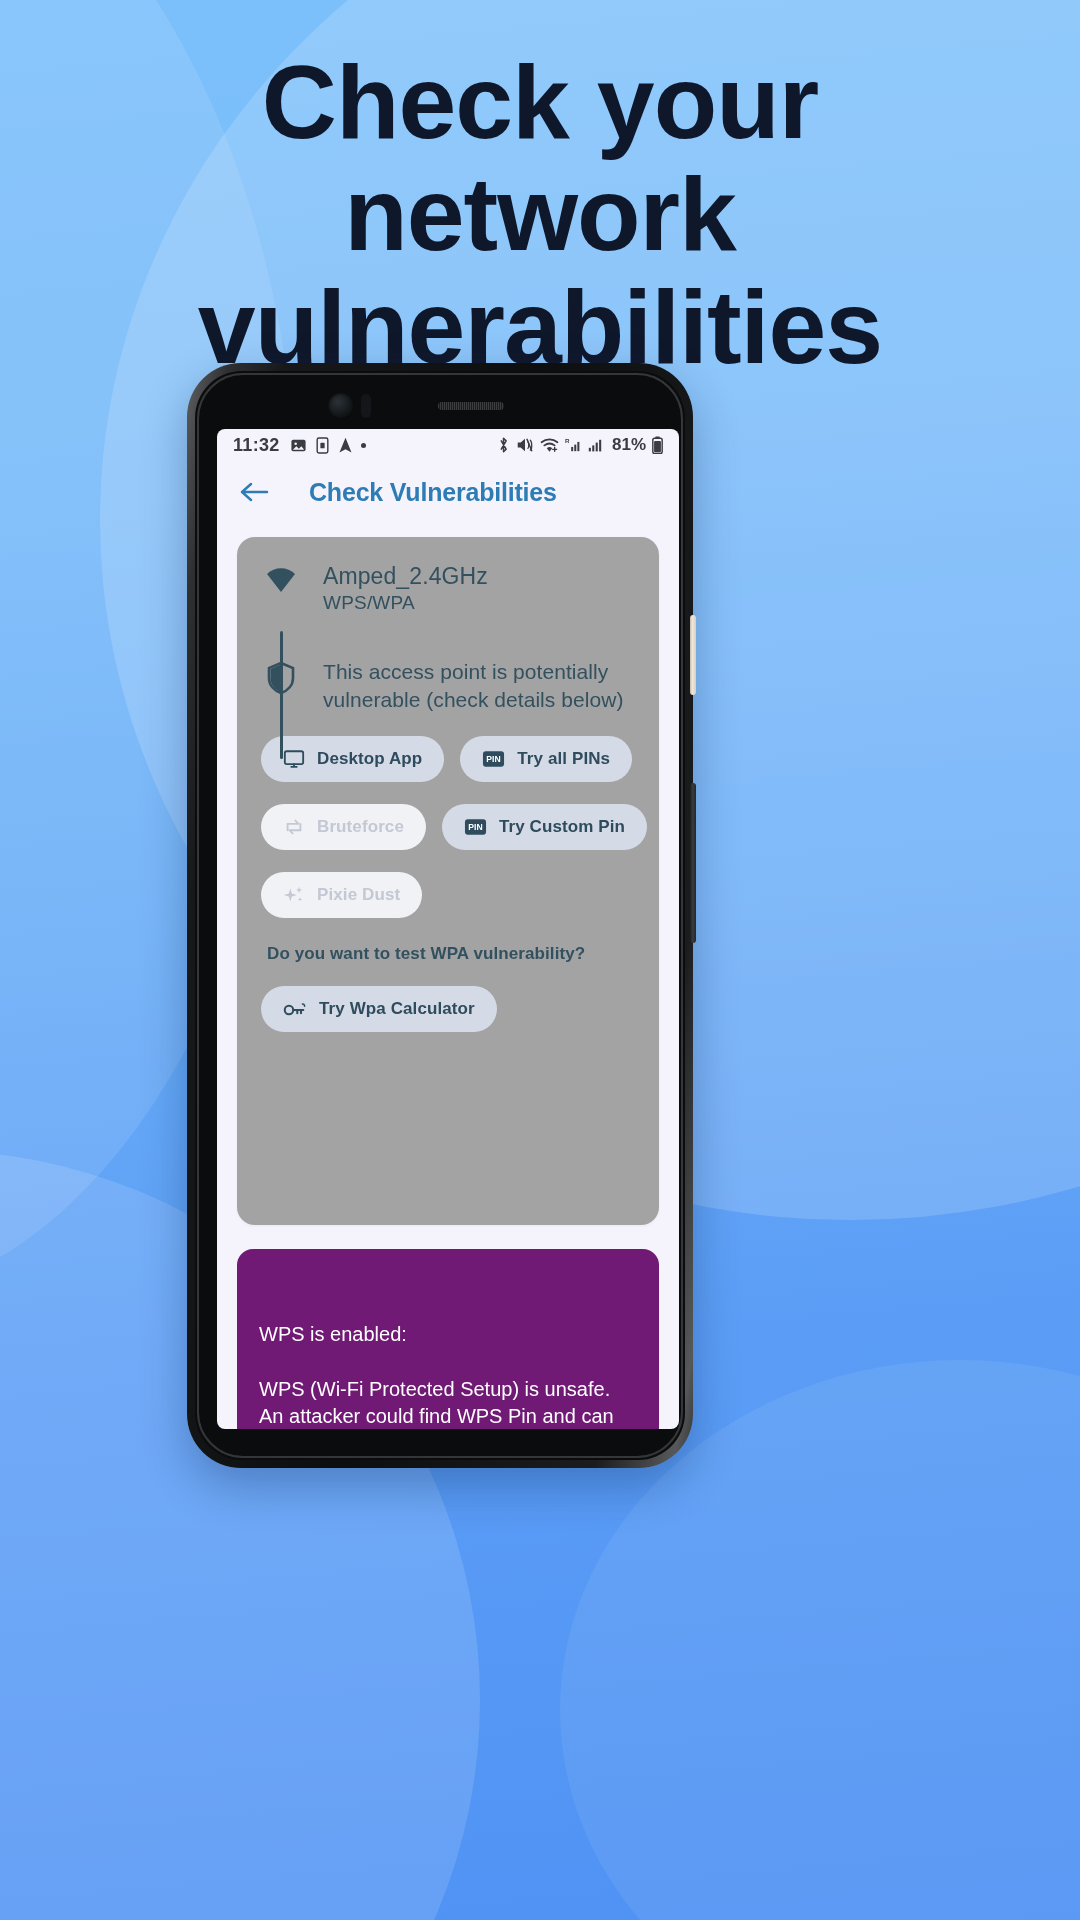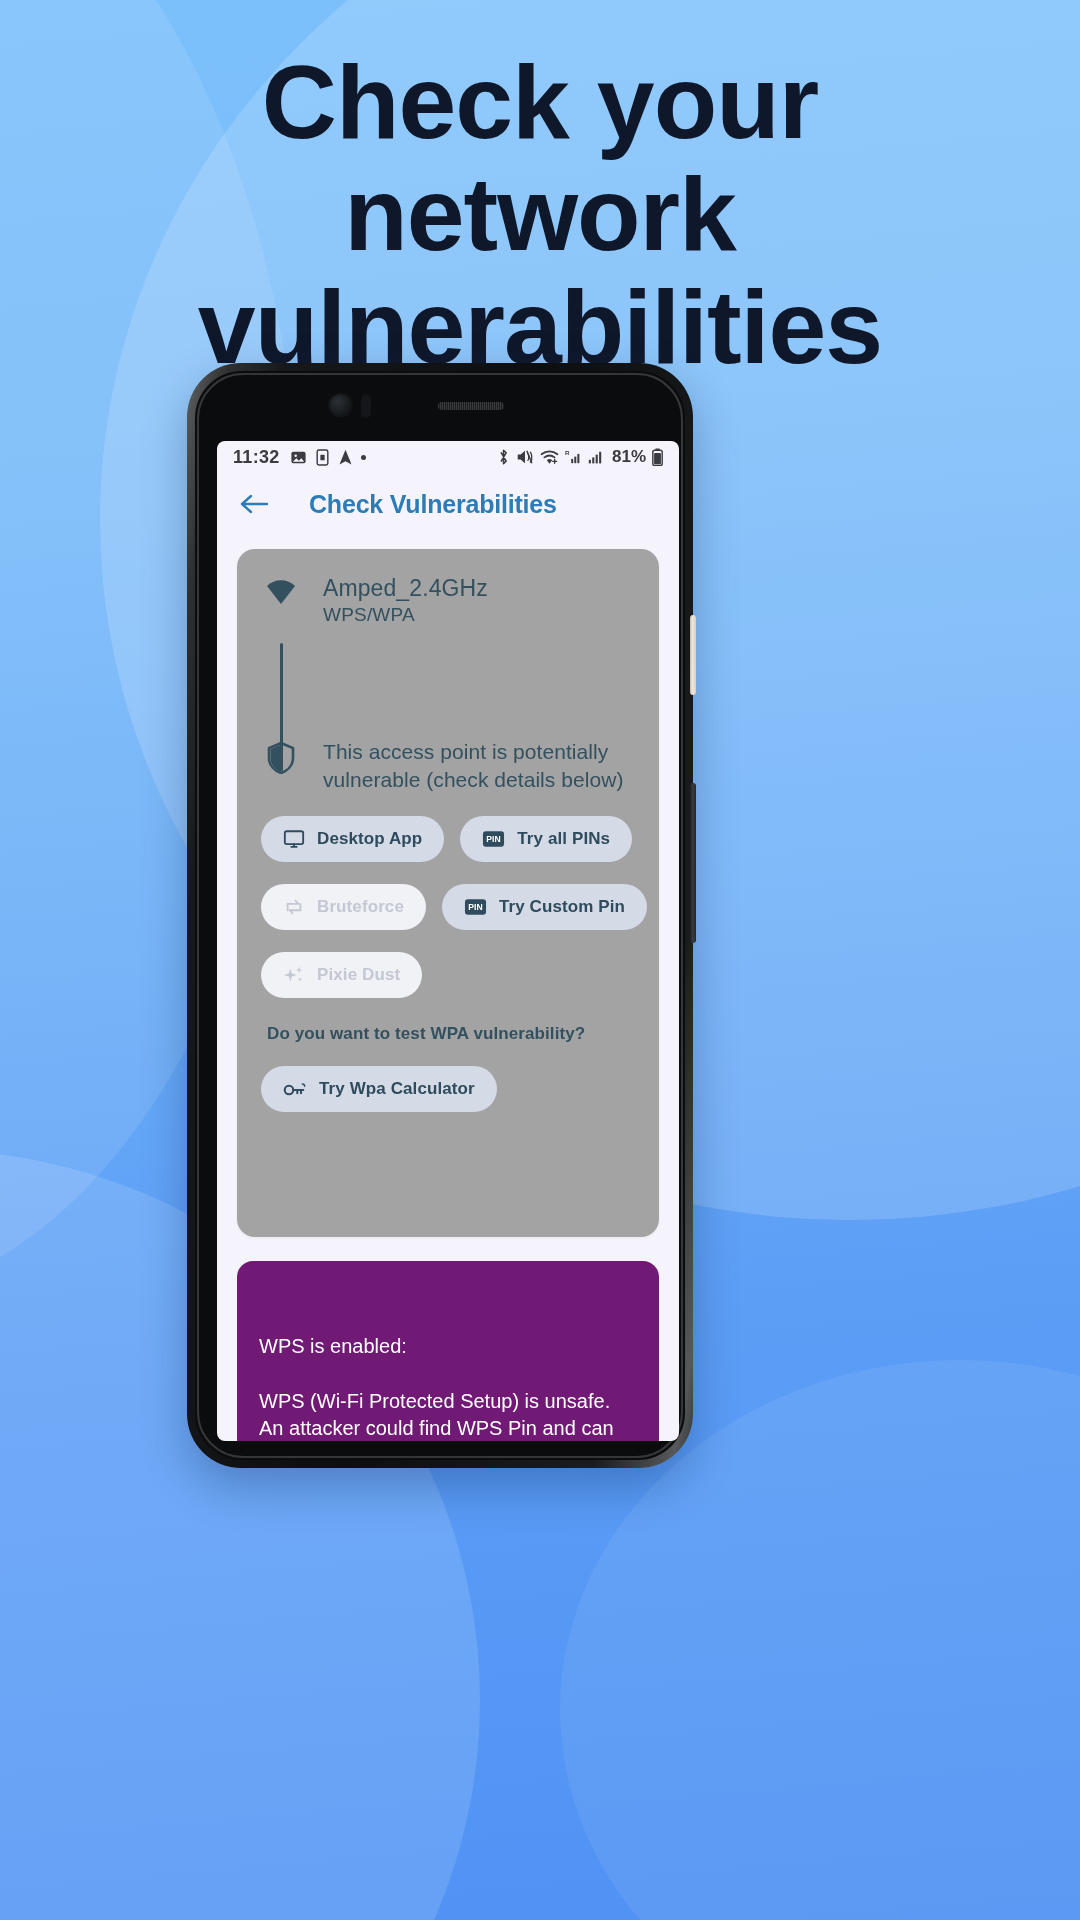--- a/index.html
+++ b/index.html
@@ -110,21 +110,21 @@
     position:absolute;
     right:-3px; top:420px;
     width:6px; height:160px;
     border-radius:3px;
     background:linear-gradient(90deg,#1c1d1f,#3a3c3e 45%,#242628);
   }
 
   
   .screen {
     position:absolute;
-    left:22px; top:70px;
+    left:22px; top:58px;
     width:462px; height:1000px;
     border-radius:8px;
     background:#f5f3fb;
     overflow:hidden;
   }
 
   
   .statusbar {
     height:32px;
     display:flex; align-items:center;
@@ -183,21 +183,21 @@
   }
   .connector {
     position:absolute;
     left:43px; top:68px;
     width:3px; height:128px;
     background:#33505f;
     border-radius:2px;
   }
   .vuln-row {
     display:flex; gap:22px; align-items:flex-start;
-    margin-top:112px;
+    margin-top:44px;
   }
   .vuln-icon { width:40px; flex:0 0 40px; display:flex; justify-content:center; padding-top:4px; }
   .vuln-text {
     color:#33505f;
     font-size:21px;
     line-height:1.32;
     letter-spacing:0.05px;
   }
 
   

